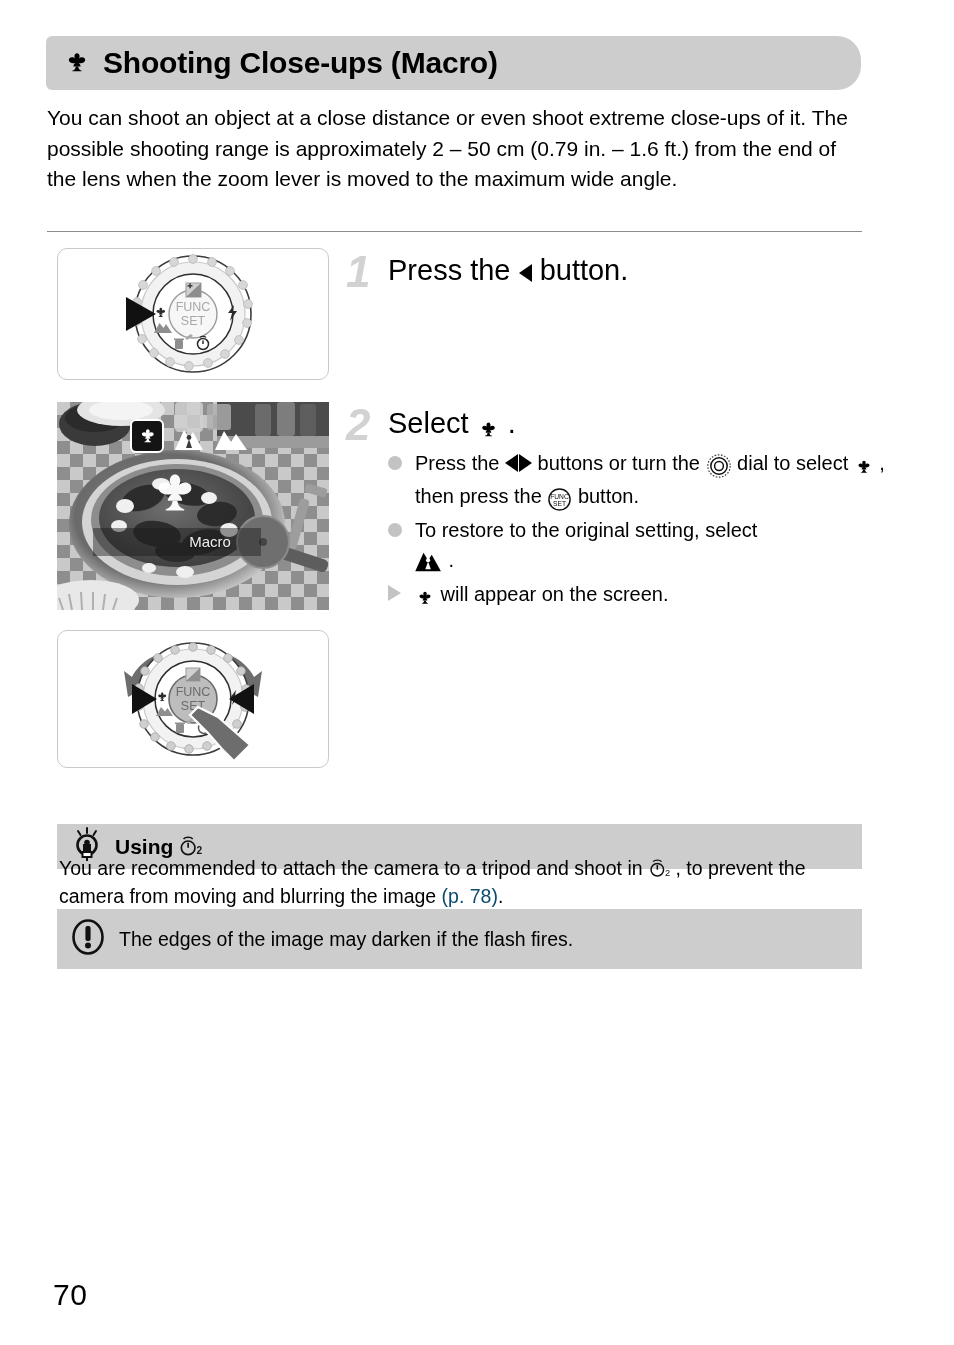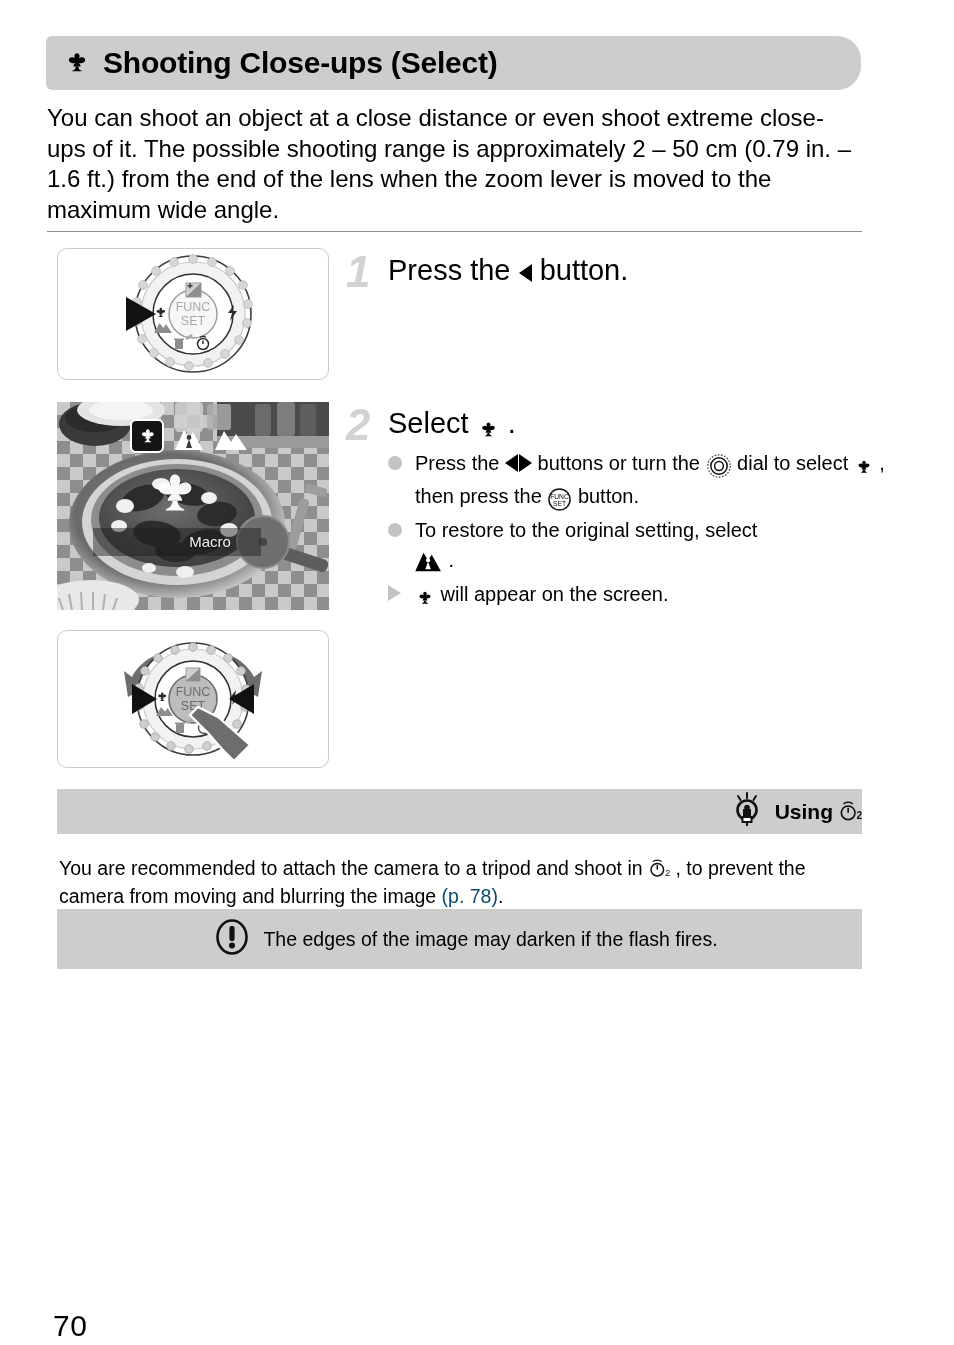--- a/index.html
+++ b/index.html
@@ -18,21 +18,21 @@
   }
   .banner-title {
     font-size:30px; font-weight:bold; letter-spacing:-0.2px;
     line-height:1; white-space:nowrap;
   }
   .banner-icon { margin-right:11px; display:inline-block; }
 
   
   .intro {
     position:absolute; left:47px; top:103px; width:805px;
-    font-size:24px; line-height:30.5px;
+    font-size:21px; line-height:30.5px;
   }
 
   .hrule {
     position:absolute; left:47px; top:231px; width:815px;
     height:1px; background:#8c8c8c;
   }
 
   
   .illo-box {
     position:absolute; border:1.5px solid #c6c9ce; border-radius:10px;
@@ -72,45 +72,45 @@
   .mk-dot { border-radius:50%; background:#c3c3c3; }
   .mk-tri {
     width:0 !important; height:0 !important;
     border-top:8px solid transparent; border-bottom:8px solid transparent;
     border-left:13px solid #c3c3c3; top:6px !important;
   }
   .indent2 { padding-left:27px; }
 
   
   .tipbar {
-    position:absolute; left:57px; top:789px; width:805px; height:45px;
+    position:absolute; left:57px; top:824px; width:805px; height:45px;
     background:#cdcdcd; display:flex; align-items:center;
-    padding-left:14px; box-sizing:border-box;justify-content:flex-end;
+    padding-left:14px; box-sizing:border-box;
   }
   .tip-title {
     font-size:21px; font-weight:bold; margin-left:12px;
     display:flex; align-items:center; gap:5px;
   }
   .tipbody {
     position:absolute; left:59px; top:845px; width:800px;
     font-size:19.5px; line-height:28px;margin-top:9px;
   }
   .pref { color:#0c4a6e; }
 
   
   .warnbox {
     position:absolute; left:57px; top:909px; width:805px; height:60px;
     background:#cdcdcd; display:flex; align-items:center;
-    padding-left:14px; box-sizing:border-box;justify-content:center;
+    padding-left:14px; box-sizing:border-box;
   }
   .warn-text { font-size:19.5px; margin-left:14px; }
 
   .folio {
     position:absolute; left:53px; top:1278px;
-    font-size:30px; letter-spacing:0.5px;margin-top:31px;
+    font-size:30px; letter-spacing:0.5px;
   }
 
   
   .ic { display:inline-block; vertical-align:-3px; }
   .ic-tri-l {
     width:0; height:0; border-top:9px solid transparent;
     border-bottom:9px solid transparent; border-right:13px solid #000;
     vertical-align:-2px;
   }
   .ic-tri-r {
@@ -126,21 +126,21 @@
 
 <div class="page">
 
   <div class="banner">
     <span class="banner-icon">
       <svg width="30" height="30" viewBox="0 0 30 30">
         <path d="M15 7.2c1.5 0 2.6 1.3 2.6 3.1 0 .9-.2 1.6-.6 2.3.8-.8 1.9-1.3 3-1.3 1.9 0 3.2 1.2 3.2 2.7 0 1.9-2 3.3-4.6 3.3-.7 0-1.4-.1-2-.3 1.2.9 2 2.2 2 3.4H11.4c0-1.2.8-2.5 2-3.4-.6.2-1.3.3-2 .3-2.6 0-4.6-1.4-4.6-3.3 0-1.5 1.3-2.7 3.2-2.7 1.1 0 2.2.5 3 1.3-.4-.7-.6-1.4-.6-2.3 0-1.8 1.1-3.1 2.6-3.1z" fill="#000"></path>
         <path d="M13.8 20.4h2.4c.3 2.4 1.4 3.6 3.4 4.2v.6H10.4v-.6c2-.6 3.1-1.8 3.4-4.2z" fill="#000"></path>
       </svg>
     </span>
-    <span class="banner-title">Shooting Close-ups (Select)</span>
+    <span class="banner-title">Shooting Close-ups (Macro)</span>
   </div>
 
   <div class="intro">You can shoot an object at a close distance or even shoot extreme close-ups of it. The possible shooting range is approximately 2 – 50 cm (0.79 in. – 1.6 ft.) from the end of the lens when the zoom lever is moved to the maximum wide angle.</div>
 
   <div class="hrule"></div>
 
   <div class="illo-box illo1">
     <svg width="270" height="130" viewBox="0 0 270 130">
 
       <circle cx="135" cy="65" r="58" fill="#ffffff" stroke="#3c3c3c" stroke-width="1.6"></circle>

